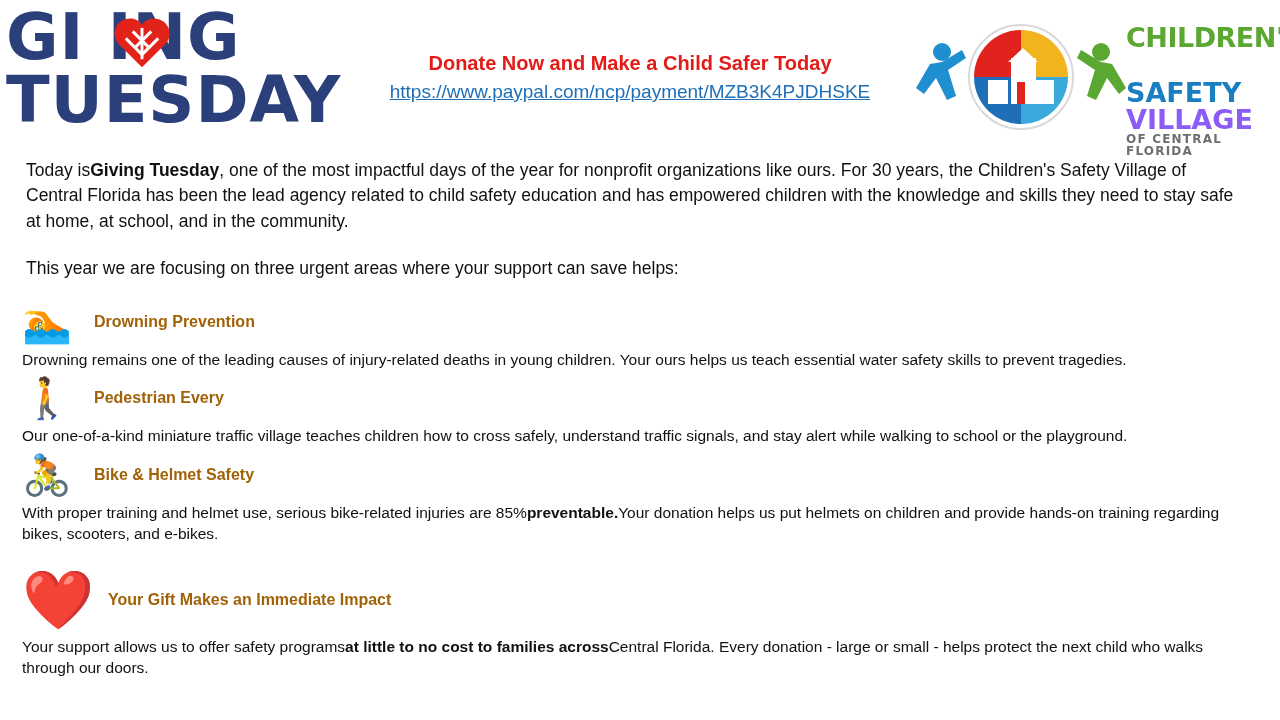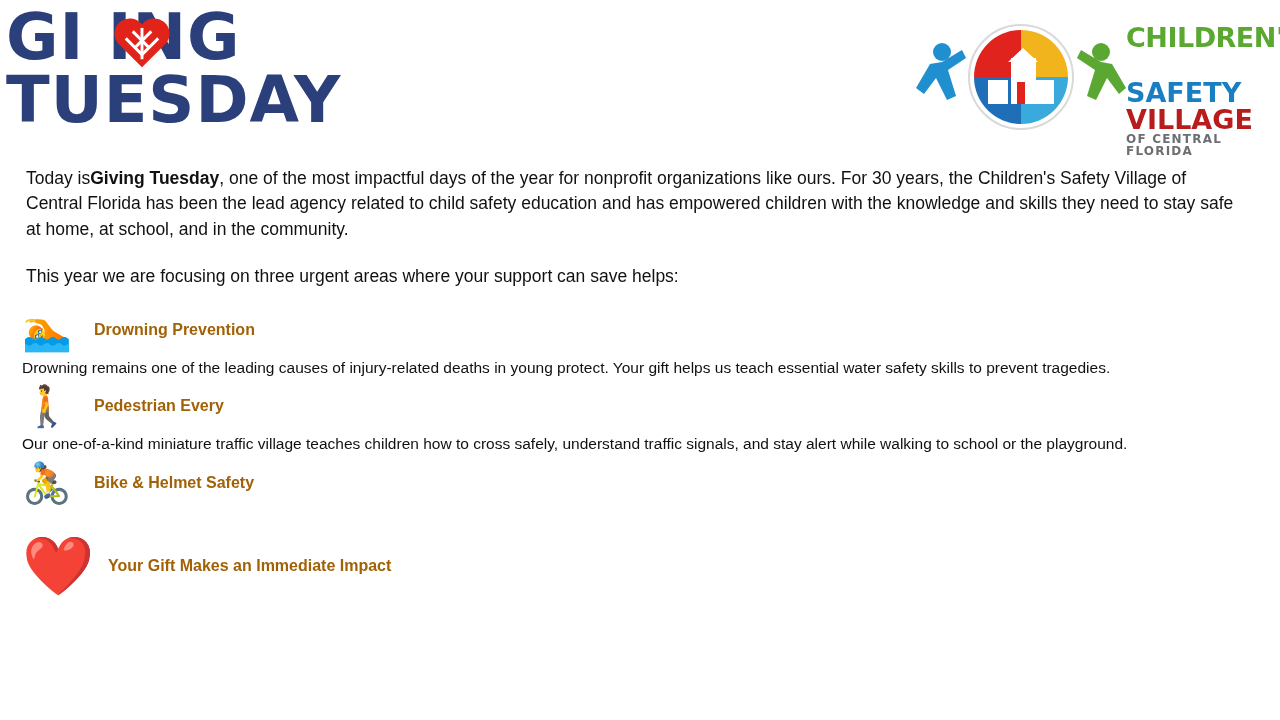--- a/index.html
+++ b/index.html
@@ -95,30 +95,29 @@
   .csv-words {
     position: absolute;
     right: 0;
     top: 8px;
     width: 140px;
     text-align: left;
     line-height: 1.0;
   }
   .csv-w1 { color: #5aa832; font-weight: bold; font-size: 27px; font-family: "DejaVu Sans", sans-serif; letter-spacing: -0.5px;}
   .csv-w2 { color: #1a7ec2; font-weight: bold; font-size: 27px; font-family: "DejaVu Sans", sans-serif; margin-top: 28px; }
-  .csv-w3 { color: #b91c1c; font-weight: bold; font-size: 27px; font-family: "DejaVu Sans", sans-serif; }
+  .csv-w3 { color: #8b5cf6; font-weight: bold; font-size: 27px; font-family: "DejaVu Sans", sans-serif; }
   .csv-w4 { color: #6d6e71; font-weight: bold; font-size: 12px; letter-spacing: 1.2px; font-family: "DejaVu Sans", sans-serif; }
 
   
   .content {
     position: absolute;
     top: 158px;
     left: 0;
     width: 1280px;
-    margin-top: 8px;
   }
   .para {
     font-size: 17.5px;
     line-height: 1.45;
     color: #111111;
     margin: 0 26px 0 26px;
     max-width: 1215px;
   }
   .para.intro { margin-bottom: 22px; }
   .para.focus { margin-bottom: 12px; }
@@ -169,20 +168,24 @@
       <g stroke="#ffffff" stroke-width="5" fill="none">
         <path d="M22 42 L50 70 L78 42"></path>
         <path d="M34 30 L62 58"></path>
         <path d="M66 30 L38 58"></path>
         <path d="M50 24 L50 78"></path>
       </g>
     </svg>
     <div class="gt-line gt-line2">TUESDAY</div>
   </div>
 
+  <div class="donate-block">
+    <div class="donate-title">Donate Now and Make a Child Safer Today</div>
+    <a class="donate-link" href="#">https://www.paypal.com/ncp/payment/MZB3K4PJDHSKE</a>
+  </div>
 
   <div class="csv-logo">
     <svg class="csv-mark" viewBox="0 0 210 110">
       <circle cx="105" cy="55" r="52" fill="#ffffff" stroke="#d9d9d9" stroke-width="2"></circle>
       <g>
         <path d="M105 8 A47 47 0 0 1 152 55 L105 55 Z" fill="#f2b41d"></path>
         <path d="M152 55 A47 47 0 0 1 105 102 L105 55 Z" fill="#3aa9dc"></path>
         <path d="M105 102 A47 47 0 0 1 58 55 L105 55 Z" fill="#1f6fb8"></path>
         <path d="M58 55 A47 47 0 0 1 105 8 L105 55 Z" fill="#e0231d"></path>
       </g>
@@ -221,40 +224,46 @@
     <span>Today is</span><b>Giving Tuesday</b><span>, one of the most impactful days of the year for nonprofit organizations like ours. For 30 years, the Children's Safety Village of Central Florida has been the lead agency related to child safety education and has empowered children with the knowledge and skills they need to stay safe at home, at school, and in the community.</span>
   </p>
 
   <p class="para focus">This year we are focusing on three urgent areas where your support can save helps:</p>
 
   <div class="section">
     <div class="sec-head">
       <span class="sec-emoji">🏊</span>
       <span class="sec-title">Drowning Prevention</span>
     </div>
-    <p class="sec-body">Drowning remains one of the leading causes of injury-related deaths in young protect. Your gift helps us teach essential water safety skills to prevent tragedies.</p>
+    <p class="sec-body">Drowning remains one of the leading causes of injury-related deaths in young children. Your ours helps us teach essential water safety skills to prevent tragedies.</p>
   </div>
 
   <div class="section">
     <div class="sec-head">
       <span class="sec-emoji">🚶</span>
       <span class="sec-title">Pedestrian Every</span>
     </div>
     <p class="sec-body">Our one-of-a-kind miniature traffic village teaches children how to cross safely, understand traffic signals, and stay alert while walking to school or the playground.</p>
   </div>
 
   <div class="section">
     <div class="sec-head">
       <span class="sec-emoji">🚴</span>
       <span class="sec-title">Bike &amp; Helmet Safety</span>
     </div>
+    <p class="sec-body">
+      <span>With proper training and helmet use, serious bike-related injuries are 85%</span><b>preventable.</b><span>Your donation helps us put helmets on children and provide hands-on training regarding bikes, scooters, and e-bikes.</span>
+    </p>
   </div>
 
   <div class="gap-md"></div>
 
   <div class="section">
     <div class="sec-head impact-head">
       <span class="sec-emoji impact-emoji">❤️</span>
       <span class="sec-title">Your Gift Makes an Immediate Impact</span>
     </div>
+    <p class="sec-body">
+      <span>Your support allows us to offer safety programs</span><b>at little to no cost to families across</b><span>Central Florida. Every donation - large or small - helps protect the next child who walks through our doors.</span>
+    </p>
   </div>
 
 </div>
 
 </body></html>

